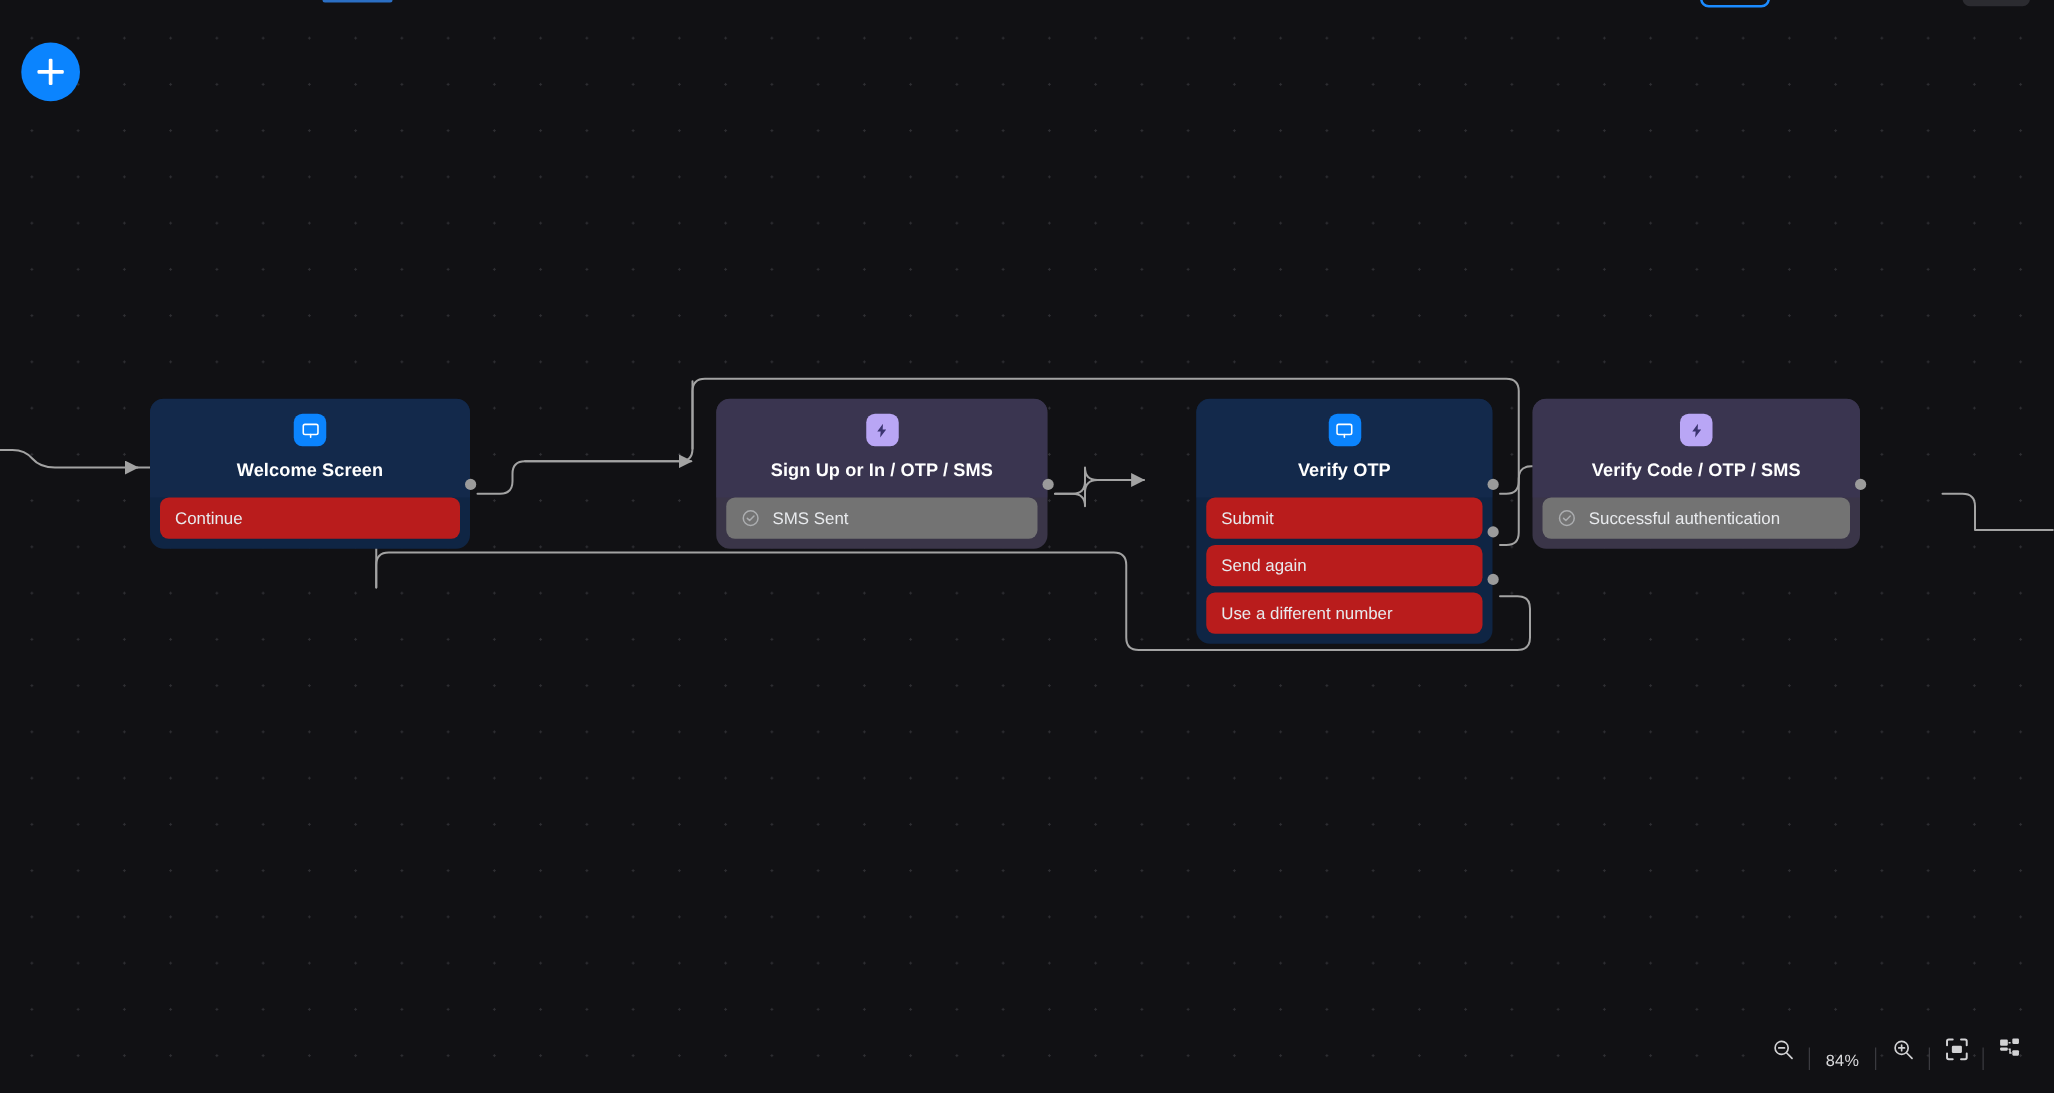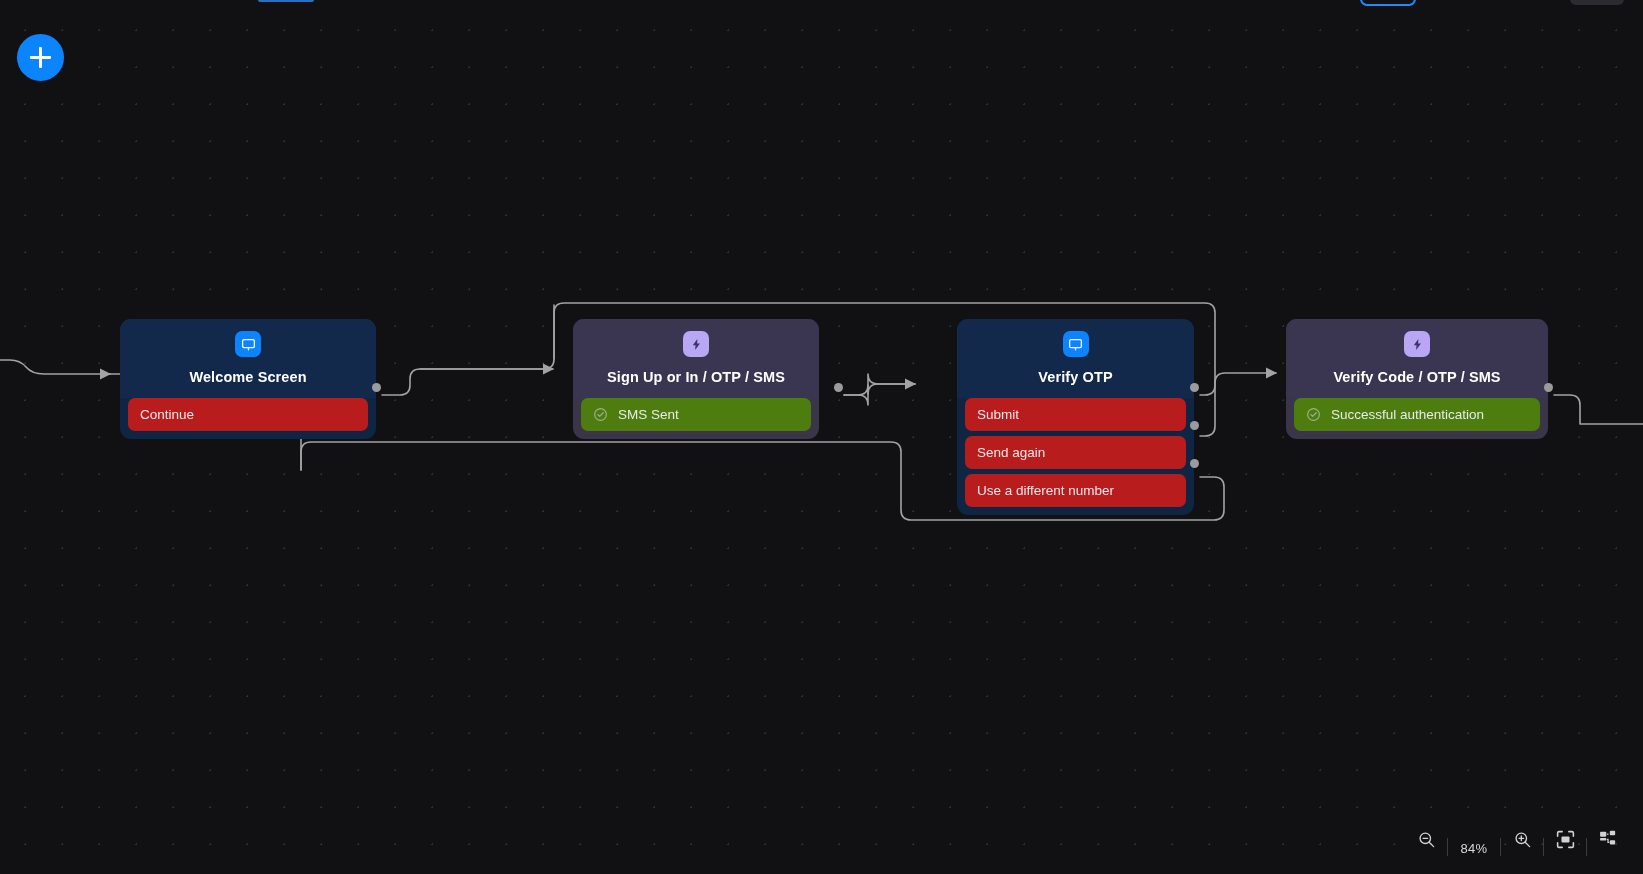--- a/index.html
+++ b/index.html
@@ -142,21 +142,21 @@
   
   .node.theme-blue .node-inner { background: #0f2544; }
   .node.theme-blue .node-header { background: #13294b; }
   .node.theme-blue .node-icon  { background: #0b84fe; }
   .node.theme-blue .node-row   { background: #b91c1c; }
 
   
   .node.theme-purple .node-inner { background: #3a3548; }
   .node.theme-purple .node-header { background: #3a3550; }
   .node.theme-purple .node-icon  { background: #b9a6f5; }
-  .node.theme-purple .node-row   { background: #4d7c0f; }
+  .node.theme-purple .node-row   { background: #737373; }
 
   .row-check {
     flex: 0 0 auto;
     width: 15px; height: 15px;
     opacity: .62;
   }
 
   
   .port {
     position: absolute;
@@ -258,21 +258,21 @@
             <span class="node-title">Welcome Screen</span>
           </div>
           <div class="node-rows">
             <div class="node-row">
               <span>Continue</span>
             </div>
           </div>
         </div>
         <span class="port" style="left: 252px; top: 64px;"></span>
       </div>
-      <div class="node theme-purple" style="left: 573px; top: 319px; width: 246px;">
+      <div class="node theme-purple" style="left: 573px; top: 319px; width: 265px;">
         <div class="node-inner">
           <div class="node-header">
             <span class="node-icon">
               <svg width="13" height="13" viewBox="0 0 24 24" fill="#3b3470">
                 <path d="M13.6 2 L5.2 13.4 h5.0 L9.4 22 l9.0 -11.8 h-5.2 z"></path>
               </svg>
             </span>
             <span class="node-title">Sign Up or In / OTP / SMS</span>
           </div>
           <div class="node-rows">
@@ -309,21 +309,21 @@
             </div>
             <div class="node-row">
               <span>Use a different number</span>
             </div>
           </div>
         </div>
         <span class="port" style="left: 261px; top: 64px;"></span>
         <span class="port" style="left: 261px; top: 102px;"></span>
         <span class="port" style="left: 261px; top: 140px;"></span>
       </div>
-      <div class="node theme-purple" style="left: 1286px; top: 319px; width: 262px; border-radius: 29px;">
+      <div class="node theme-purple" style="left: 1226px; top: 319px; width: 262px; border-radius: 29px;">
         <div class="node-inner">
           <div class="node-header">
             <span class="node-icon">
               <svg width="13" height="13" viewBox="0 0 24 24" fill="#3b3470">
                 <path d="M13.6 2 L5.2 13.4 h5.0 L9.4 22 l9.0 -11.8 h-5.2 z"></path>
               </svg>
             </span>
             <span class="node-title">Verify Code / OTP / SMS</span>
           </div>
           <div class="node-rows">

